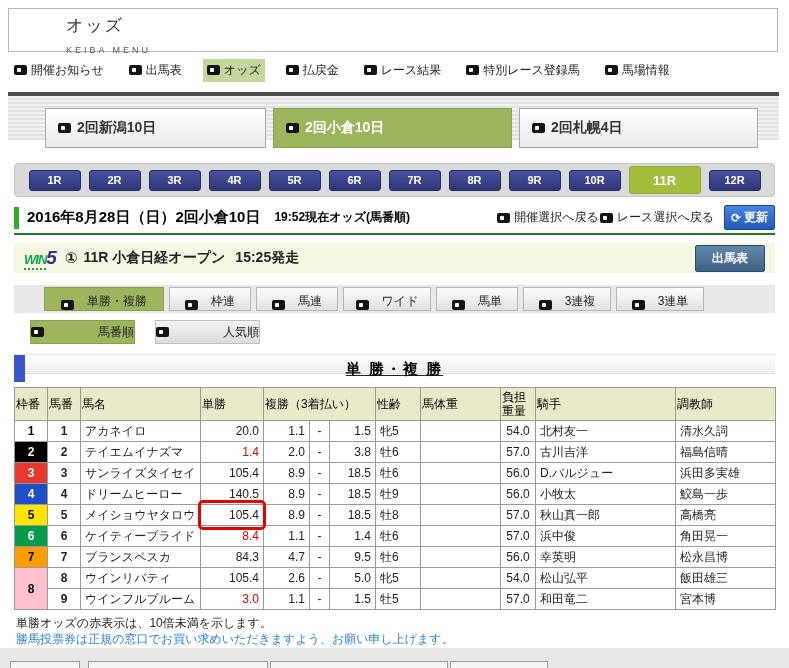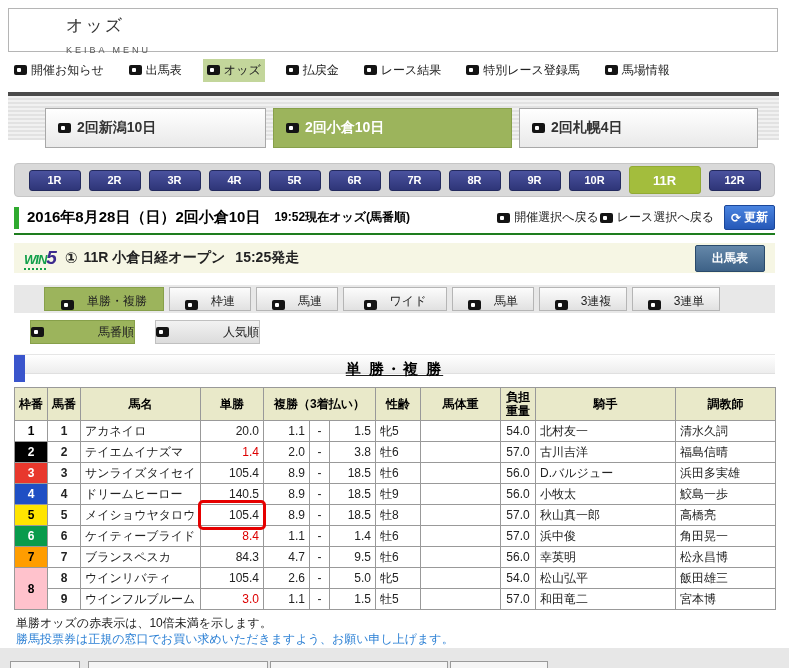--- a/index.html
+++ b/index.html
@@ -119,21 +119,21 @@
     background:linear-gradient(#ffffff,#ededed); border-top:1px solid #e6e6e6; border-bottom:1px solid #e0e0e0;text-decoration:underline;
   }
   .blue-bar { position:absolute; left:0; top:0; width:11px; height:27px; background:#3a55cc; }
   .table-title {
     width:100%; text-align:center; font-size:15px; font-weight:bold; line-height:27px; letter-spacing:2px; color:#000;
   }
 
   
   table.odds { position:absolute; left:14px; top:387px; width:761px; border-collapse:collapse; table-layout:fixed; }
   table.odds th, table.odds td { border:1px solid #999; font-size:12px; }
-  table.odds th { background:#e9e9c9; font-weight:bold; padding:2px 1px; line-height:14px; text-align:center; color:#000; }
+  table.odds th { background:#e9e9c9; font-weight:normal; padding:2px 1px; line-height:14px; text-align:left; color:#000; }
   table.odds td { background:#fff; padding:3px 4px; line-height:14px; height:21px; }
   td.c-waku { text-align:center; font-weight:bold; }
   td.c-num  { text-align:center; font-weight:bold; background:#f3f3e6; }
   td.c-name { text-align:left; padding-left:6px; }
   td.c-win  { text-align:right; padding-right:10px; }
   td.c-win.red { color:#dd0000; }
   td.c-plo  { text-align:right; padding-right:6px; }
   td.c-dash { text-align:center; }
   td.c-phi  { text-align:right; padding-right:6px; }
   td.c-sex  { text-align:left; padding-left:8px; }
@@ -263,21 +263,21 @@
       <span>単勝・複勝</span>
     </span>
     <span class="bet-tab" style="width: 82px;">
       <span class="bullet"></span>
       <span>枠連</span>
     </span>
     <span class="bet-tab" style="width: 82px;">
       <span class="bullet"></span>
       <span>馬連</span>
     </span>
-    <span class="bet-tab" style="width: 104px;">
+    <span class="bet-tab" style="width: 88px;">
       <span class="bullet"></span>
       <span>ワイド</span>
     </span>
     <span class="bet-tab" style="width: 82px;">
       <span class="bullet"></span>
       <span>馬単</span>
     </span>
     <span class="bet-tab" style="width: 88px;">
       <span class="bullet"></span>
       <span>3連複</span>

